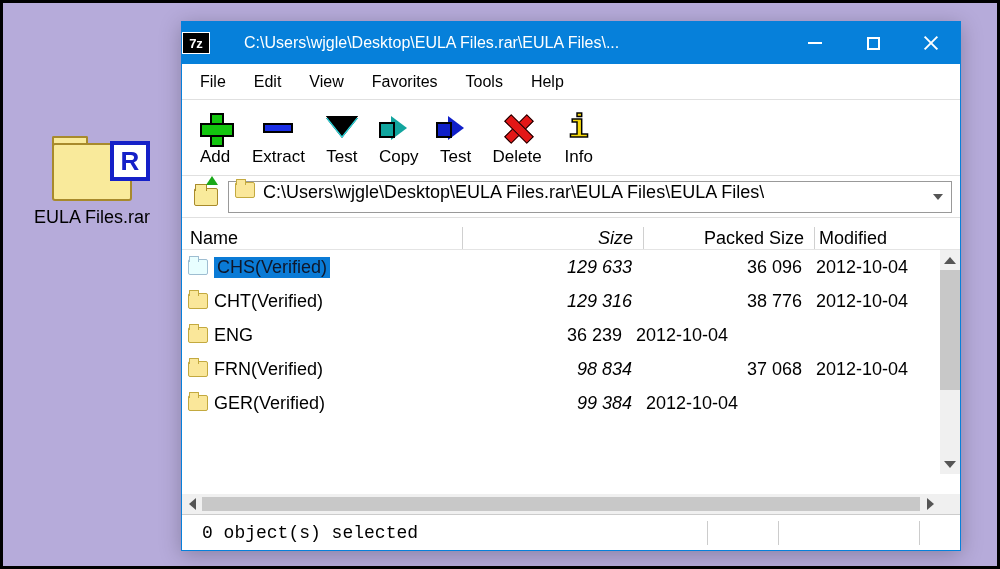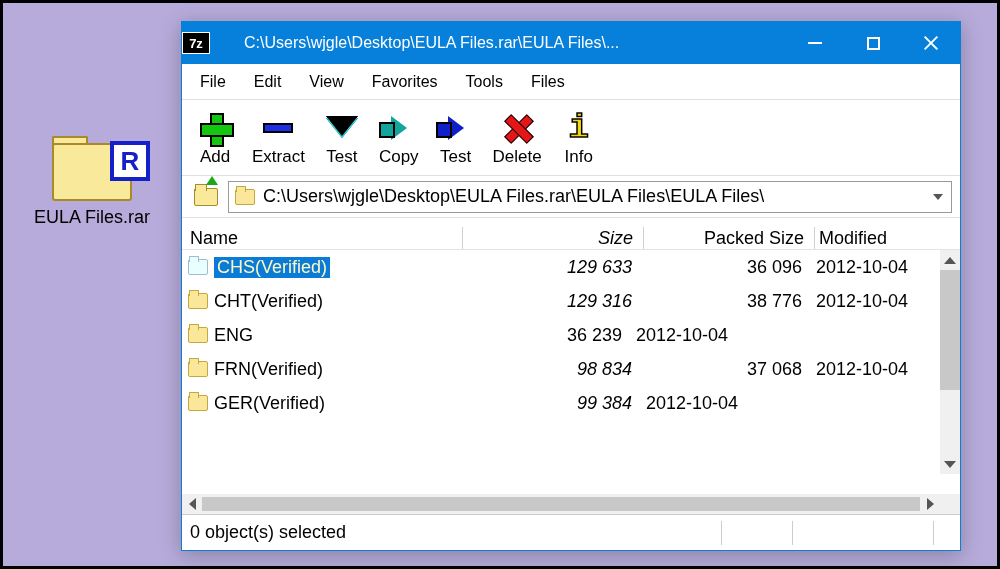--- a/index.html
+++ b/index.html
@@ -199,21 +199,21 @@
     background:#f9ea9b; border:1px solid #a88a2b; border-bottom:none; border-radius:1px 1px 0 0;
   }
   .up-arrow {
     position:absolute; right:4px; top:-6px;
     width:0;height:0;
     border-left:6px solid transparent; border-right:6px solid transparent;
     border-bottom:9px solid #1aa81a;
   }
   .path-field {
     flex:1; height:32px; border:1px solid #999;
-    display:flex; align-items:center;
+    display:flex; 
     padding: 0 6px;
     background:#fff;
     position:relative;
   }
   .mini-folder {
     width:20px;height:16px;background:#fae79a;border:1px solid #c3a93f;border-radius:2px;
     margin-right:8px; position:relative; flex-shrink:0;
   }
   .mini-folder::before{
     content:"";position:absolute;top:-4px;left:0;width:8px;height:5px;
@@ -244,21 +244,21 @@
   .col-mod { flex:1; padding-left:4px;}
   .header-div { width:1px; height:22px; background:#d0d0d0; }
 
   .rows { flex:1; overflow:hidden; position:relative;}
   .row {
     height:34px; display:flex; align-items:center; font-size:18px;
     padding-right:22px;
   }
   .row .col-name { display:flex; align-items:center; gap:6px; padding-left:6px;}
   .row.selected .name-label {
-    background:#0a7bd6; color:#fef9c3; padding:0 3px;
+    background:#0a7bd6; color:#0f172a; padding:0 3px;
   }
   .row.selected .mini-folder { filter:hue-rotate(150deg) saturate(.3) brightness(1.1);}
   .row .col-name .mini-folder{ margin-right:0;}
   .vscroll {
     position:absolute; right:0; top:0; bottom:20px; width:20px;
     background:#f0f0f0;
     display:flex; flex-direction:column;
   }
   .vscroll .arrow { height:20px; display:flex;align-items:center;justify-content:center; background:#f0f0f0;}
   .vscroll .arrow .tri-up{width:0;height:0;border-left:6px solid transparent;border-right:6px solid transparent;border-bottom:7px solid #555;}
@@ -275,21 +275,21 @@
   .hscroll .tri-l{width:0;height:0;border-top:6px solid transparent;border-bottom:6px solid transparent;border-right:7px solid #555;}
   .hscroll .tri-r{width:0;height:0;border-top:6px solid transparent;border-bottom:6px solid transparent;border-left:7px solid #555;}
   .hscroll .thumb{height:14px;flex:1;background:#c8c8c8;margin:0 0;}
   .hscroll-corner{position:absolute;right:0;bottom:0;width:20px;height:20px;background:#f0f0f0;}
 
   .statusbar {
     height:36px; border-top:1px solid #ccc;
     display:flex; align-items:center;
     font-size:18px;
   }
-  .status-cell { height:100%; display:flex; align-items:center; padding:0 8px; }
+  .status-cell { height:100%; display:flex; align-items:center; padding:0 20px;font-family:Liberation Mono, monospace; }
   .sc-main { flex:1;}
   .sc-div { width:1px; height:24px; background:#ccc;}
   .sc2{width:70px;} .sc3{width:140px;} .sc4{width:26px;}
 </style>
 </head>
 <body>
 
 <div class="desktop-icon">
   <div class="file-folder">
     <div class="folder-tab"></div>
@@ -316,21 +316,21 @@
         </div>
     </div>
   </div>
 
   <div class="menubar">
     <span>File</span>
     <span>Edit</span>
     <span>View</span>
     <span>Favorites</span>
     <span>Tools</span>
-    <span>Files</span>
+    <span>Help</span>
   </div>
 
   <div class="toolbar">
     <div class="tool">
       <div class="glyph">
           <div class="plus"></div>
         </div>
       <span>Add</span>
     </div>
     <div class="tool">

